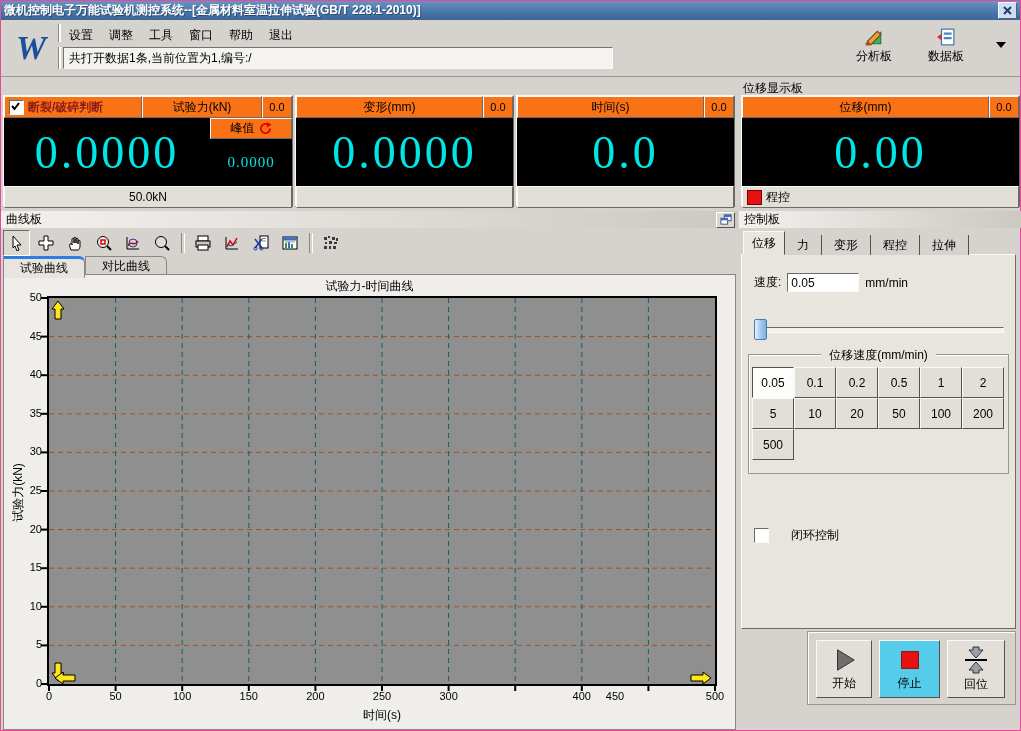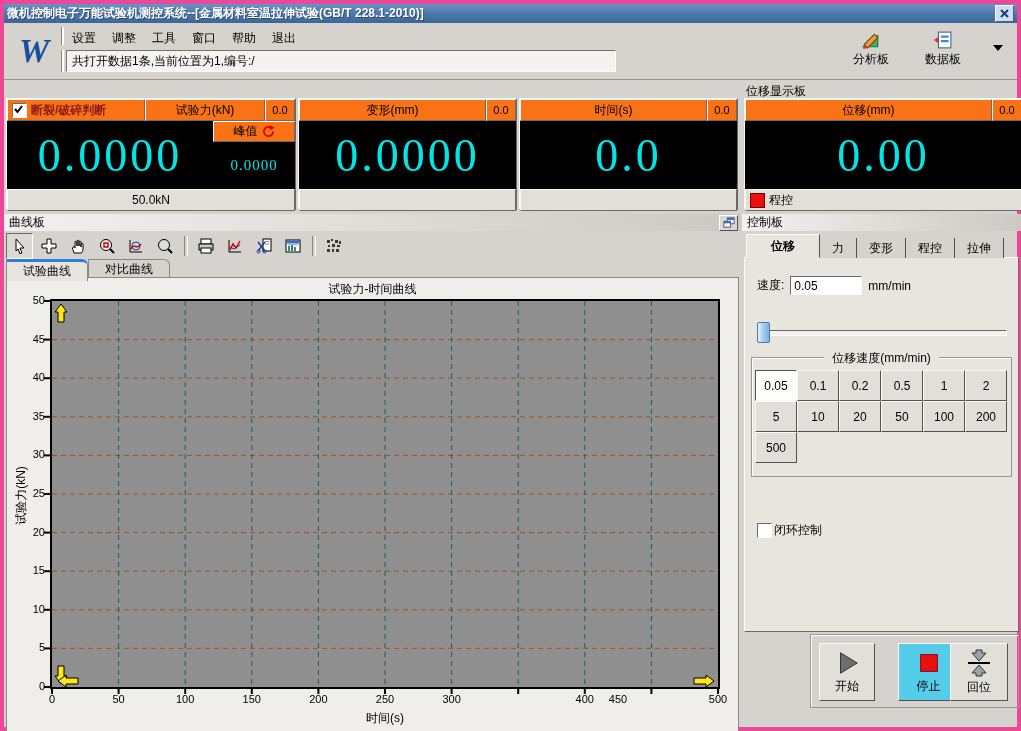--- a/index.html
+++ b/index.html
@@ -1,17 +1,17 @@
 <!DOCTYPE html>
 <html><head>
 <meta charset="utf-8">
 <style>
   html,body{margin:0;padding:0;}
   body{width:1021px;height:731px;overflow:hidden;font-family:"Liberation Sans",sans-serif;background:#d6d3ce;}
-  .window{position:relative;width:1021px;height:731px;background:#d6d3ce;border:4px solid #ec4899;box-sizing:border-box;}
+  .window{position:relative;width:1021px;height:731px;background:#d6d3ce;border:1px solid #ec4899;box-sizing:border-box;}
 
   
   .titlebar{position:absolute;left:0;top:0;width:100%;height:19px;
     background:linear-gradient(180deg,#6b93c0 0%,#4a77ab 55%,#3c6697 100%);
     display:flex;align-items:center;padding:0 3px;box-sizing:border-box;}
   .titlebar .title{color:#fff;font-size:12px;font-weight:bold;flex:1;white-space:nowrap;overflow:hidden;
     text-shadow:1px 1px 0 rgba(0,0,0,.35);}
   .close-btn{width:17px;height:15px;background:#cfdded;border:1px solid;border-color:#f2f7fc #49618a #49618a #f2f7fc;
     display:flex;align-items:center;justify-content:center;cursor:pointer;}
 
@@ -76,39 +76,39 @@
   .plot svg{position:absolute;left:0;top:0;overflow:visible;}
   .ytick{position:absolute;width:36px;left:2px;text-align:right;font-size:11px;color:#000;}
   .xtick{position:absolute;width:40px;text-align:center;font-size:11px;color:#000;top:415px;}
   .xlabel{position:absolute;top:432px;left:318px;width:120px;text-align:center;font-size:12px;color:#000;}
   .ylabel{position:absolute;left:-46px;top:209px;width:120px;text-align:center;font-size:12px;color:#000;transform:rotate(-90deg);}
 
   
   .ctrl-tabs{position:absolute;left:4px;top:20px;display:flex;align-items:flex-end;z-index:2;}
   .ktab{height:20px;padding:0 12px;font-size:12px;display:flex;align-items:center;background:#d6d3ce;cursor:pointer;
     border-right:1px solid #55524c;box-sizing:border-box;}
-  .ktab.active{height:24px;background:#e8e5de;border:1px solid;border-color:#fbfaf8 #55524c #e8e5de #fbfaf8;padding:0 24px;font-weight:bold;}
+  .ktab.active{height:24px;background:#e8e5de;border:1px solid;border-color:#fbfaf8 #55524c #e8e5de #fbfaf8;padding:0 8px;}
   .ctrl-page{position:absolute;left:2px;top:43px;width:275px;height:375px;background:#e8e5de;
     border:1px solid;border-color:#fbfaf8 #6e6a63 #6e6a63 #fbfaf8;box-sizing:border-box;}
   .speed-row{position:absolute;left:12px;top:18px;display:flex;align-items:center;gap:6px;font-size:12px;}
   .speed-input{width:64px;height:17px;background:#fff;border:1px solid;border-color:#6e6a63 #fbfaf8 #fbfaf8 #6e6a63;
     font-size:12px;padding:0 3px;font-family:"Liberation Sans",sans-serif;}
   .slider-track{position:absolute;left:12px;top:72px;width:248px;height:4px;background:#f2f1ee;
     border:1px solid;border-color:#6e6a63 #fbfaf8 #fbfaf8 #6e6a63;}
   .slider-thumb{position:absolute;left:12px;top:64px;width:11px;height:19px;border:1px solid #4a7ab0;border-radius:2px;
     background:linear-gradient(90deg,#e8f2fc,#aacdee 45%,#7fb0dd);cursor:pointer;}
   .groupbox{position:absolute;left:6px;top:99px;width:261px;height:120px;border:1px solid #9a978f;
     box-shadow:inset 1px 1px 0 #fff;box-sizing:border-box;padding-left:13px;}
   .group-legend{position:absolute;top:-8px;left:0;width:100%;text-align:center;font-size:12px;}
   .group-legend span{background:#e8e5de;padding:0 8px;}
   .speed-grid{position:absolute;left:3px;top:12px;width:253px;display:flex;flex-wrap:wrap;}
   .spd-btn{width:42px;height:31px;background:#e2dfd8;border:1px solid;border-color:#fbfaf8 #55524c #55524c #fbfaf8;
     box-sizing:border-box;font-size:12px;display:flex;align-items:center;justify-content:center;cursor:pointer;}
   .spd-btn.active{background:#fdfdfc;border-color:#55524c #fbfaf8 #fbfaf8 #55524c;}
-  .chk-row{position:absolute;left:12px;top:264px;display:flex;align-items:center;gap:2px;font-size:12px;cursor:pointer;}
+  .chk-row{position:absolute;left:12px;top:272px;display:flex;align-items:center;gap:22px;font-size:12px;cursor:pointer;}
   .ctl-btn{position:absolute;background:#e2dfd8;border:1px solid;border-color:#fbfaf8 #55524c #55524c #fbfaf8;
     box-sizing:border-box;display:flex;flex-direction:column;align-items:center;justify-content:center;gap:2px;cursor:pointer;}
   .ctl-btn .blabel{font-size:12px;}
   .ctl-frame{position:absolute;border:1px solid #9a978f;box-shadow:inset 1px 1px 0 #fff;box-sizing:border-box;}
   .ctl-btn.stop{background:#55cdea;}
 </style>
 </head>
 <body>
 
 <div class="window">
@@ -475,21 +475,21 @@
 
     <div class="ctl-frame" style="left:68px;top:420px;width:209px;height:74px;"></div>
 
     <div class="ctl-btn" style="left:77px;top:429px;width:56px;height:58px;">
       <svg width="26" height="26" viewBox="0 0 28 28">
         <polygon points="7,3 25,14 7,25" fill="#6e6e6e" stroke="#2a2a2a"></polygon>
       </svg>
       <span class="blabel">开始</span>
     </div>
 
-    <div class="ctl-btn stop" style="left:156px;top:429px;width:61px;height:58px;">
+    <div class="ctl-btn stop" style="left:140px;top:429px;width:61px;height:58px;">
       <svg width="26" height="26" viewBox="0 0 28 28">
         <rect x="5" y="5" width="18" height="18" fill="#e81111" stroke="#8a0000"></rect>
       </svg>
       <span class="blabel">停止</span>
     </div>
 
     <div class="ctl-btn" style="left:208px;top:429px;width:58px;height:58px;">
       <svg width="28" height="28" viewBox="0 0 28 28">
         <polygon points="14,12 7,4 11,4 11,1 17,1 17,4 21,4" fill="#9aa2ac" stroke="#333"></polygon>
         <line x1="3" y1="14" x2="25" y2="14" stroke="#000" stroke-width="2"></line>

